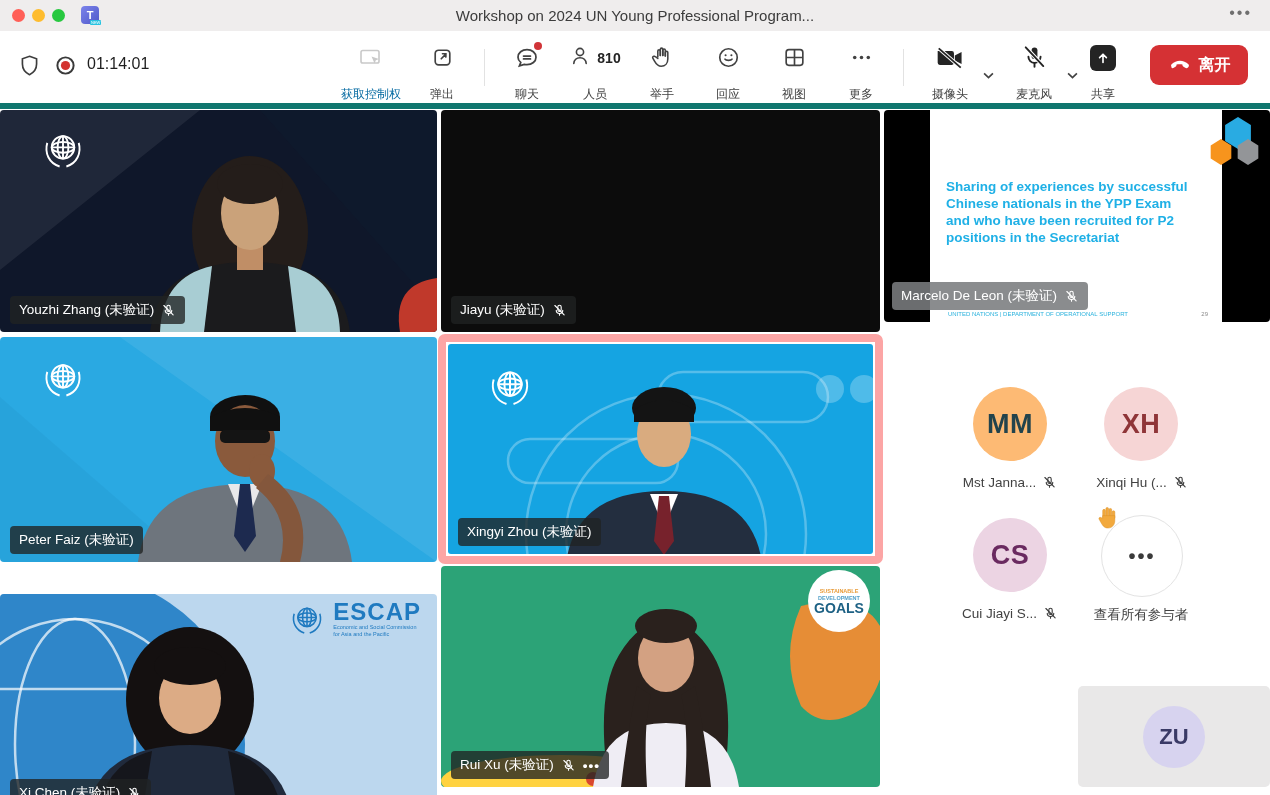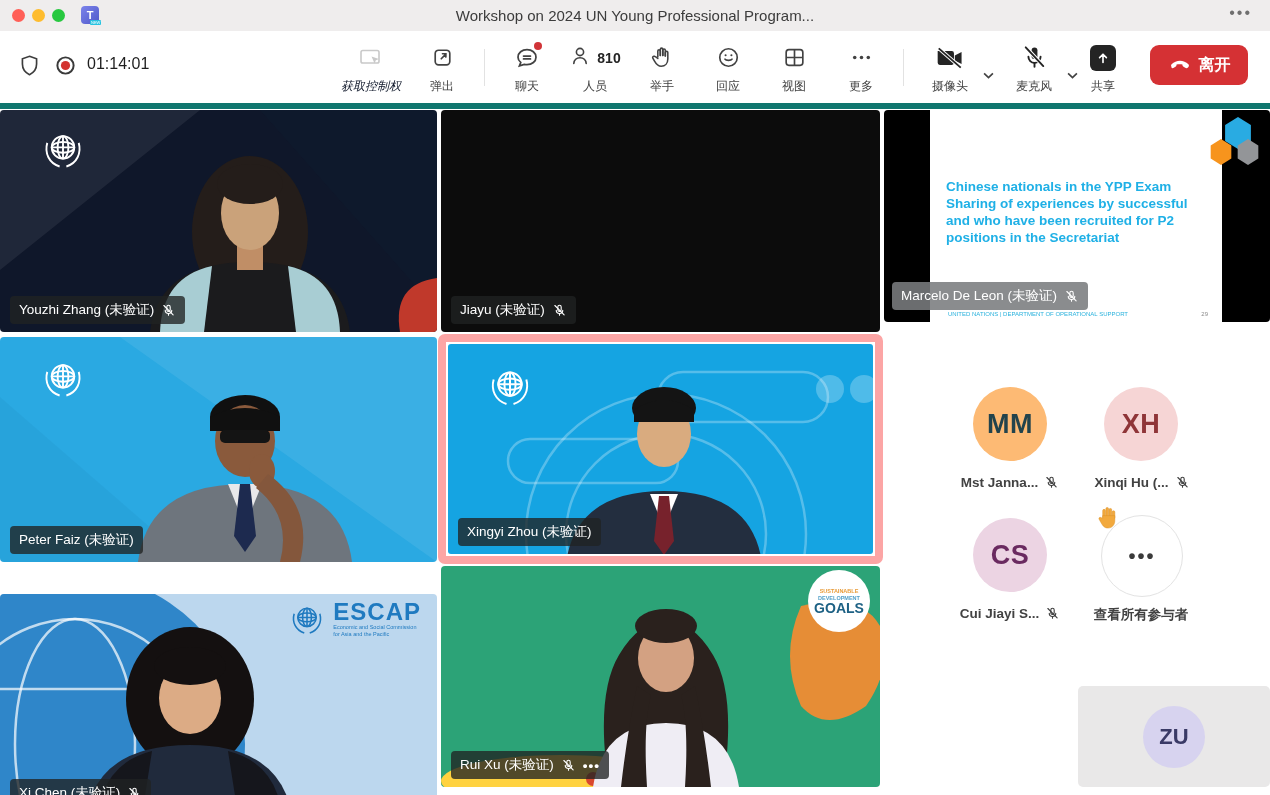--- a/index.html
+++ b/index.html
@@ -9,24 +9,24 @@
   .titlebar{position:absolute;left:0;top:0;width:1270px;height:31px;background:#efeded;border-bottom:1px solid #d8d6d6;}
   .light{position:absolute;top:9px;width:13px;height:13px;border-radius:50%;}
   .teamsicon{position:absolute;left:81px;top:6px;width:18px;height:18px;border-radius:4px;
     background:linear-gradient(135deg,#7b83eb 0%,#5059c9 100%);color:#fff;font-size:11px;font-weight:bold;
     display:flex;align-items:center;justify-content:center;}
   .teamsbadge{position:absolute;left:90px;top:20px;background:#28c3e0;color:#fff;font-size:4px;padding:0 1px;border-radius:1px;line-height:5px;}
   .wintitle{position:absolute;left:0;top:7px;width:1270px;text-align:center;font-size:15px;color:#3c3c3c;font-weight:500;}
   .winmenu{position:absolute;right:18px;top:4px;font-size:16px;color:#6f6f6f;letter-spacing:2px;}
   
   .toolbar{position:absolute;left:0;top:31px;width:1270px;height:72px;background:#fff;border-bottom:6px solid #0f766e;}
-  .tb-item{position:absolute;top:13px;display:flex;flex-direction:column;align-items:center;gap:7px;
+  .tb-item{position:absolute;top:13px;display:flex;flex-direction:column;align-items:center;gap:15px;
     font-size:12px;color:#424242;cursor:pointer;width:72px;}
   .tb-item .ic{height:27px;display:flex;align-items:center;justify-content:center;position:relative;}
-  .tb-item.disabled{color:#0f172a;font-style:italic;}
+  .tb-item.disabled{color:#0369a1;}
   .tbdiv{position:absolute;top:18px;width:1px;height:37px;background:#e2e2e2;}
   .timer{position:absolute;left:87px;top:24px;font-size:16px;color:#1f1f1f;}
   .chatbadge{position:absolute;right:-2px;top:-2px;width:8px;height:8px;border-radius:50%;background:#d13438;}
   .pcount{font-size:14px;font-weight:bold;color:#242424;margin-left:4px;}
   .chev{position:absolute;top:24px;}
   .sharebox{width:26px;height:26px;border-radius:6px;background:#242424;display:flex;align-items:center;justify-content:center;}
   .leavebtn{position:absolute;left:1150px;top:14px;width:98px;height:40px;border-radius:9px;background:#d53134;
     color:#fff;display:flex;align-items:center;justify-content:center;gap:7px;font-size:16px;font-weight:bold;cursor:pointer;}
   
   .tile{position:absolute;border-radius:4px;overflow:hidden;}
@@ -42,21 +42,21 @@
   .slidewrap{position:absolute;left:884px;top:110px;width:386px;height:212px;background:#000;border-radius:4px;overflow:hidden;}
   .slide{position:absolute;left:46px;top:0;width:292px;height:212px;background:#fff;}
   .hex{position:absolute;clip-path:polygon(50% 0,93% 25%,93% 75%,50% 100%,7% 75%,7% 25%);}
   .slidetitle{position:absolute;left:16px;top:68px;width:256px;font-size:13.5px;line-height:17px;font-weight:bold;color:#1fb0e6;}
   .slidefoot{position:absolute;left:18px;bottom:5px;font-size:6px;color:#2ab2dd;}
   .slidepage{position:absolute;right:14px;bottom:5px;font-size:6px;color:#8a8a8a;}
   
   .pav{position:absolute;width:74px;height:74px;border-radius:50%;display:flex;align-items:center;justify-content:center;
     font-size:27px;font-weight:600;letter-spacing:.5px;cursor:pointer;}
   .plabel{position:absolute;display:flex;align-items:center;justify-content:center;gap:6px;width:160px;
-    font-size:13.5px;color:#424242;font-weight:bold;}
+    font-size:13.5px;color:#424242;}
   .overflowcircle{position:absolute;left:1101px;top:515px;width:80px;height:80px;border-radius:50%;background:#fff;
     border:1px solid #e3e3e3;display:flex;align-items:center;justify-content:center;cursor:pointer;
     font-size:20px;color:#3b3b3b;letter-spacing:2px;font-weight:bold;}
   .handemoji{position:absolute;left:1095px;top:504px;z-index:6;}
   .selftile{position:absolute;left:1078px;top:686px;width:192px;height:101px;background:#e9e8e8;border-radius:5px;
     display:flex;align-items:center;justify-content:center;}
   .selfav{width:62px;height:62px;border-radius:50%;background:#d7d3ef;color:#3a3a66;font-size:22px;font-weight:600;
     display:flex;align-items:center;justify-content:center;}
   
   .escap{position:absolute;right:16px;top:6px;display:flex;align-items:flex-start;gap:4px;color:#1f7ac0;}
@@ -332,22 +332,22 @@
       </svg>
   </div>
 </div>
 
 <div class="slidewrap">
   <div class="slide">
     <span class="hex" style="left:293px;top:7px;width:30px;height:32px;background:#29abe2"></span>
     <span class="hex" style="left:279px;top:29px;width:24px;height:26px;background:#f7941d"></span>
     <span class="hex" style="left:306px;top:29px;width:24px;height:26px;background:#939598"></span>
     <div class="slidetitle">
+      <div>Sharing of experiences by successful</div>
       <div>Chinese nationals in the YPP Exam</div>
-      <div>Sharing of experiences by successful</div>
       <div>and who have been recruited for P2</div>
       <div>positions in the Secretariat</div>
     </div>
     <div class="slidefoot">UNITED NATIONS | DEPARTMENT OF OPERATIONAL SUPPORT</div>
     <div class="slidepage">29</div>
   </div>
   <div class="nametag gray" style="left:8px;bottom:12px">
     <span>Marcelo De Leon (未验证)</span>
     <svg width="15" height="15" viewBox="0 0 24 24" style="color:#fff">
         <use href="#micoff"></use>

